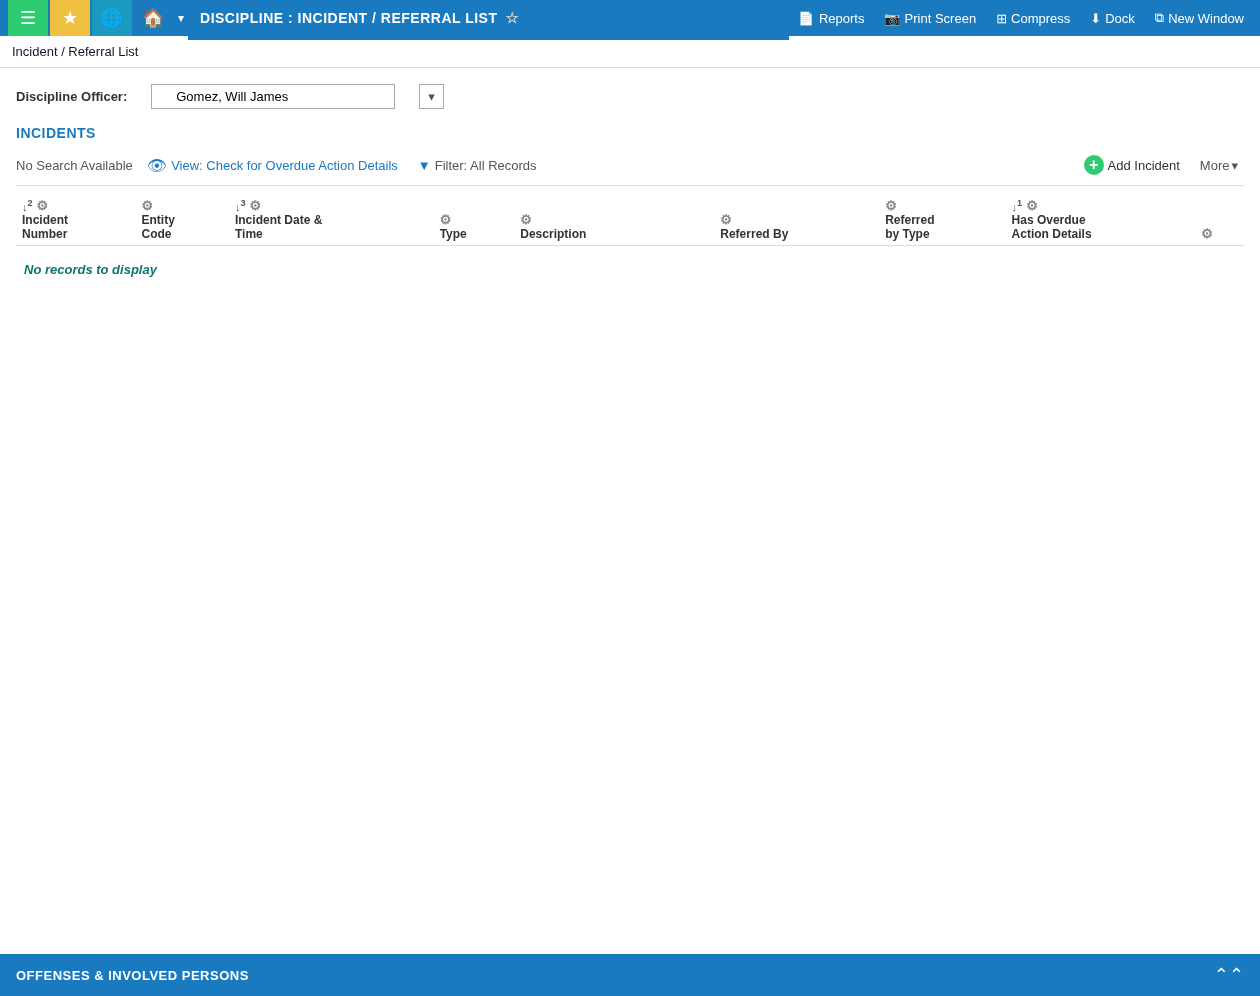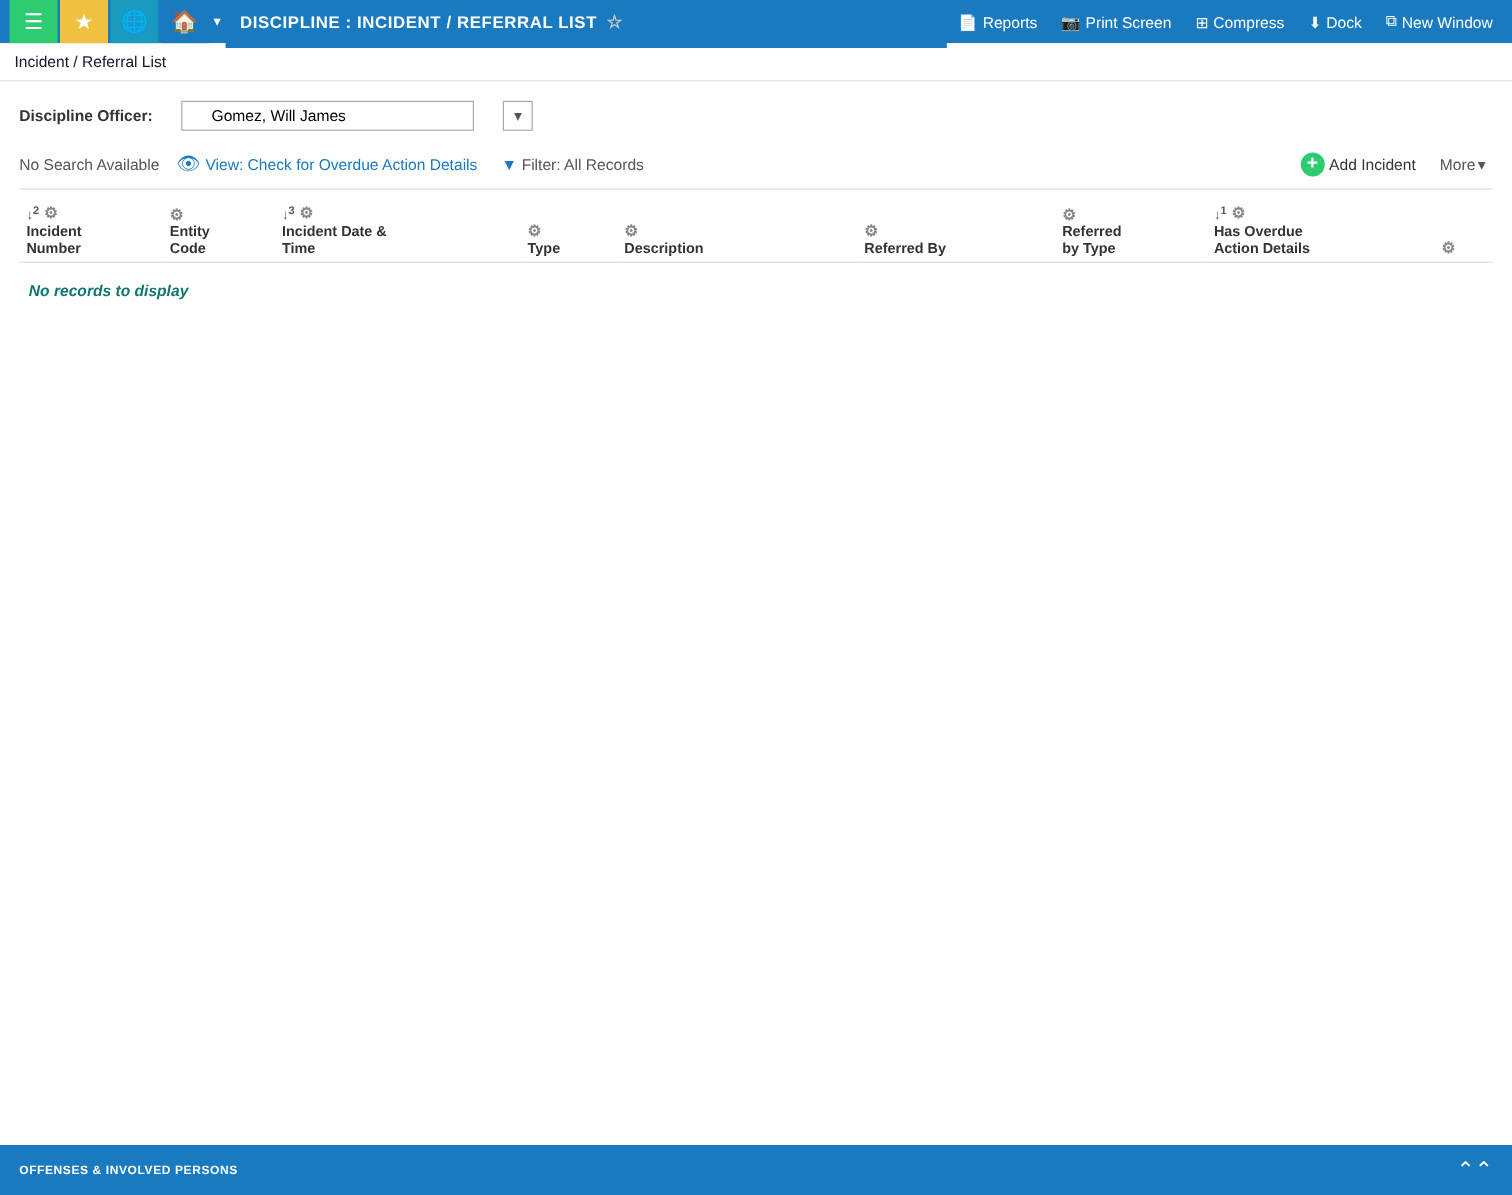--- a/index.html
+++ b/index.html
@@ -120,21 +120,21 @@
       padding: 16px 8px; font-size: 13px;
     }
 
     
     .bottom-section {
       position: fixed; bottom: 0; left: 0; right: 0;
       background: #1a7abf; color: white; padding: 10px 16px;
       display: flex; align-items: center; justify-content: space-between;
     }
     .bottom-section-title {
-      font-weight: bold; font-size: 10px; letter-spacing: 0.5px;
+      font-weight: bold; font-size: 13px; letter-spacing: 0.5px;
     }
     .collapse-btn {
       background: none; border: none; color: white; cursor: pointer; font-size: 18px;
     }
 
     .topbar-chevron { color: white; font-size: 12px; padding: 0 2px; cursor: pointer; }
   </style>
 </head>
 <body>
 
@@ -187,20 +187,21 @@
 <div class="main-content">
 
   <div class="officer-row">
     <label class="officer-label">Discipline Officer:</label>
     <input class="officer-input" type="text" value="Gomez, Will James" style="">
     <button class="officer-dropdown-btn">
       <span>▾</span>
     </button>
   </div>
 
+  <div class="section-header">INCIDENTS</div>
 
   <div class="toolbar-row">
     <span class="no-search">No Search Available</span>
     <button class="view-btn">
       <span style="font-size:16px;">👁</span>
       <span>View: Check for Overdue Action Details</span>
     </button>
     <button class="filter-btn">
       <span style="color:#1a7abf;">▼</span>
       <span>Filter: All Records</span>

